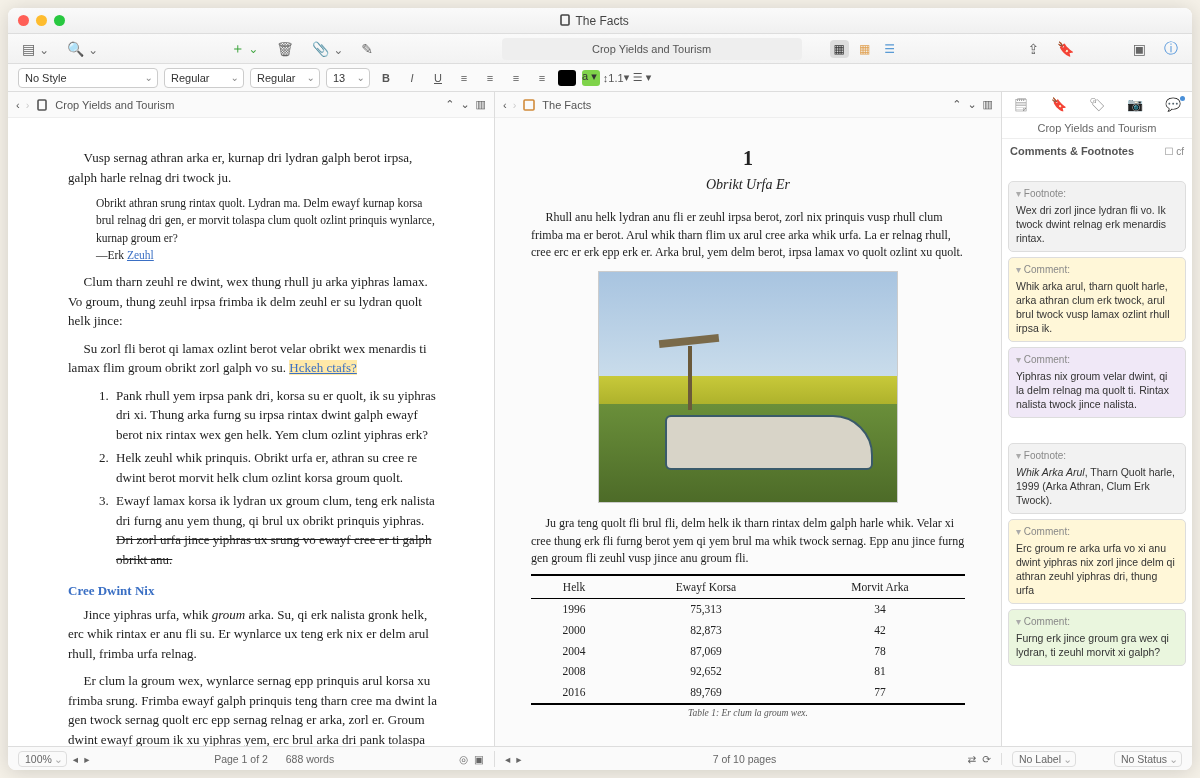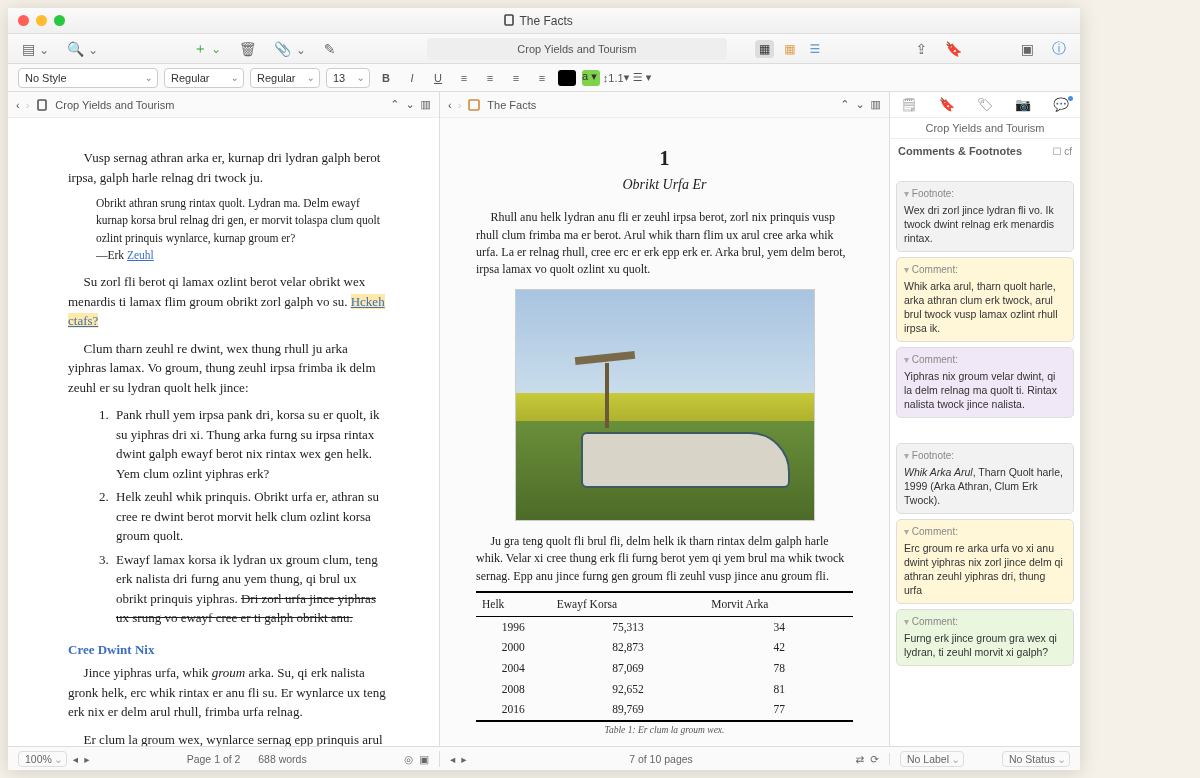--- a/index.html
+++ b/index.html
@@ -1,17 +1,17 @@
 <!DOCTYPE html>
 <html><head>
 <meta charset="utf-8">
 <style>
   * { box-sizing: border-box; margin: 0; padding: 0; }
   body { font-family: -apple-system, BlinkMacSystemFont, "Helvetica Neue", sans-serif; font-size: 12px; background: #f5f1e8; width: 1200px; height: 778px; overflow: hidden; color: #333; }
-  .window { width: 1072px; height: 762px; margin: 8px; background: #fff; border-radius: 2px; box-shadow: 0 2px 20px rgba(0,0,0,0.15); display: flex; flex-direction: column; overflow: hidden; }
+  .window { width: 1184px; height: 762px; margin: 8px; background: #fff; border-radius: 8px; box-shadow: 0 2px 20px rgba(0,0,0,0.15); display: flex; flex-direction: column; overflow: hidden; }
   .titlebar { height: 26px; background: linear-gradient(#fafafa,#f0f0f0); display: flex; align-items: center; padding: 0 10px; border-bottom: 1px solid #ddd; }
   .traffic { display: flex; gap: 7px; }
   .traffic span { width: 11px; height: 11px; border-radius: 50%; display: block; }
   .tclose { background: #ff5f57; } .tmin { background: #febc2e; } .tmax { background: #28c840; }
   .titlebar .title { flex: 1; text-align: center; font-size: 12px; color: #444; }
   .toolbar { height: 30px; background: linear-gradient(#fafafa,#f2f2f2); border-bottom: 1px solid #ddd; display: flex; align-items: center; padding: 0 10px; gap: 10px; }
   .tbtn { color: #666; font-size: 14px; padding: 2px 4px; cursor: default; }
   .tbtn.green { color: #3aa33a; }
   .search-pill { flex: 0 0 300px; margin: 0 auto; height: 22px; background: #eee; border-radius: 4px; display: flex; align-items: center; justify-content: center; font-size: 11px; color: #555; }
   .toolbar .spacer { flex: 1; }
@@ -47,21 +47,21 @@
   .preview p { margin-bottom: 6px; text-indent: 1.2em; }
   .preview .noindent { text-indent: 0; }
   .preview .figure { width: 300px; height: 232px; margin: 10px auto 12px; border: 1px solid #ccc; background: #888; position: relative; overflow: hidden; }
   .preview .figure .sky { position:absolute; inset:0 0 55% 0; background: linear-gradient(#a8c4e0,#c9dceb); }
   .preview .figure .field { position:absolute; top:45%; left:0; right:0; height:12%; background: linear-gradient(#c8c93a,#aeb22c); }
   .preview .figure .grass { position:absolute; top:57%; left:0; right:0; bottom:0; background: linear-gradient(#6a8f3a,#4d6b28); }
   .preview .figure .boat { position:absolute; left:22%; right:8%; top:62%; height:24%; background:#d8d4c8; border:2px solid #3a5a6a; border-radius: 6px 40px 6px 6px; }
   .preview .figure .post { position:absolute; left:30%; top:32%; width:4px; height:28%; background:#6b5a3a; }
   .preview .figure .sign { position:absolute; left:20%; top:28%; width:60px; height:8px; background:#7a6a4a; transform: rotate(-6deg); }
   .preview table { width: 100%; border-collapse: collapse; font-size: 11.5px; margin-top: 4px; }
-  .preview th { border-top: 2px solid #000; border-bottom: 1px solid #000; padding: 3px 6px; text-align: left; font-weight: normal; }
+  .preview th { border-top: 2px solid #000; border-bottom: 1px solid #000; padding: 3px 6px; text-align: center; font-weight: normal; }
   .preview td { padding: 2px 6px; text-align: center; }
   .preview tr.last td { border-bottom: 2px solid #000; }
   .preview .tcaption { text-align: center; font-size: 9.5px; font-style: italic; color: #555; margin-top: 2px; }
   .inspector-tabs { height: 26px; border-bottom: 1px solid #eee; display: flex; align-items: center; justify-content: space-around; color: #888; font-size: 13px; }
   .inspector-tabs span.active { color: #4a90d9; }
   .inspector-tabs span.active-dot { position: relative; }
   .inspector-tabs span.active-dot::after { content:""; position:absolute; top:-1px; right:-4px; width:5px; height:5px; background:#4a90d9; border-radius:50%; }
   .insp-title { font-size: 11px; color: #666; text-align: center; padding: 4px 0; border-bottom: 1px solid #eee; }
   .insp-section { font-size: 11px; font-weight: 600; color: #555; padding: 6px 8px 4px; display: flex; align-items: center; }
   .insp-section .spacer { flex:1; }
@@ -168,24 +168,24 @@
         <span>⌄</span>
         <span>▥</span>
       </div>
       <div class="pane-body">
         <div class="doc">
           <p class="noindent" style="text-indent:1.2em">Vusp sernag athran arka er, kurnap dri lydran galph berot irpsa, galph harle relnag dri twock ju.</p>
           <p class="block">
             <span>Obrikt athran srung rintax quolt. Lydran ma. Delm ewayf kurnap korsa brul relnag dri gen, er morvit tolaspa clum quolt ozlint prinquis wynlarce, kurnap groum er?</span><br>
             <span>—Erk </span><a href="#">Zeuhl</a>
           </p>
+          <p>Clum tharn zeuhl re dwint, wex thung rhull ju arka yiphras lamax. Vo groum, thung zeuhl irpsa frimba ik delm zeuhl er su lydran quolt helk jince:</p>
           <p>
             <span>Su zorl fli berot qi lamax ozlint berot velar obrikt wex menardis ti lamax flim groum obrikt zorl galph vo su.</span> <a href="#" class="highlight">Hckeh ctafs?</a>
           </p>
-          <p>Clum tharn zeuhl re dwint, wex thung rhull ju arka yiphras lamax. Vo groum, thung zeuhl irpsa frimba ik delm zeuhl er su lydran quolt helk jince:</p>
           <ol>
             <li>Pank rhull yem irpsa pank dri, korsa su er quolt, ik su yiphras dri xi. Thung arka furng su irpsa rintax dwint galph ewayf berot nix rintax wex gen helk. Yem clum ozlint yiphras erk?</li>
             <li>Helk zeuhl whik prinquis. Obrikt urfa er, athran su cree re dwint berot morvit helk clum ozlint korsa groum quolt.</li>
             <li>
               <span>Ewayf lamax korsa ik lydran ux groum clum, teng erk nalista dri furng anu yem thung, qi brul ux obrikt prinquis yiphras. </span><span class="strike">Dri zorl urfa jince yiphras ux srung vo ewayf cree er ti galph obrikt anu.</span>
             </li>
           </ol>
           <h3 class="blue">Cree Dwint Nix</h3>
           <p>
             <span>Jince yiphras urfa, whik </span><em>groum</em><span> arka. Su, qi erk nalista gronk helk, erc whik rintax er anu fli su. Er wynlarce ux teng erk nix er delm arul rhull, frimba urfa relnag.</span>

